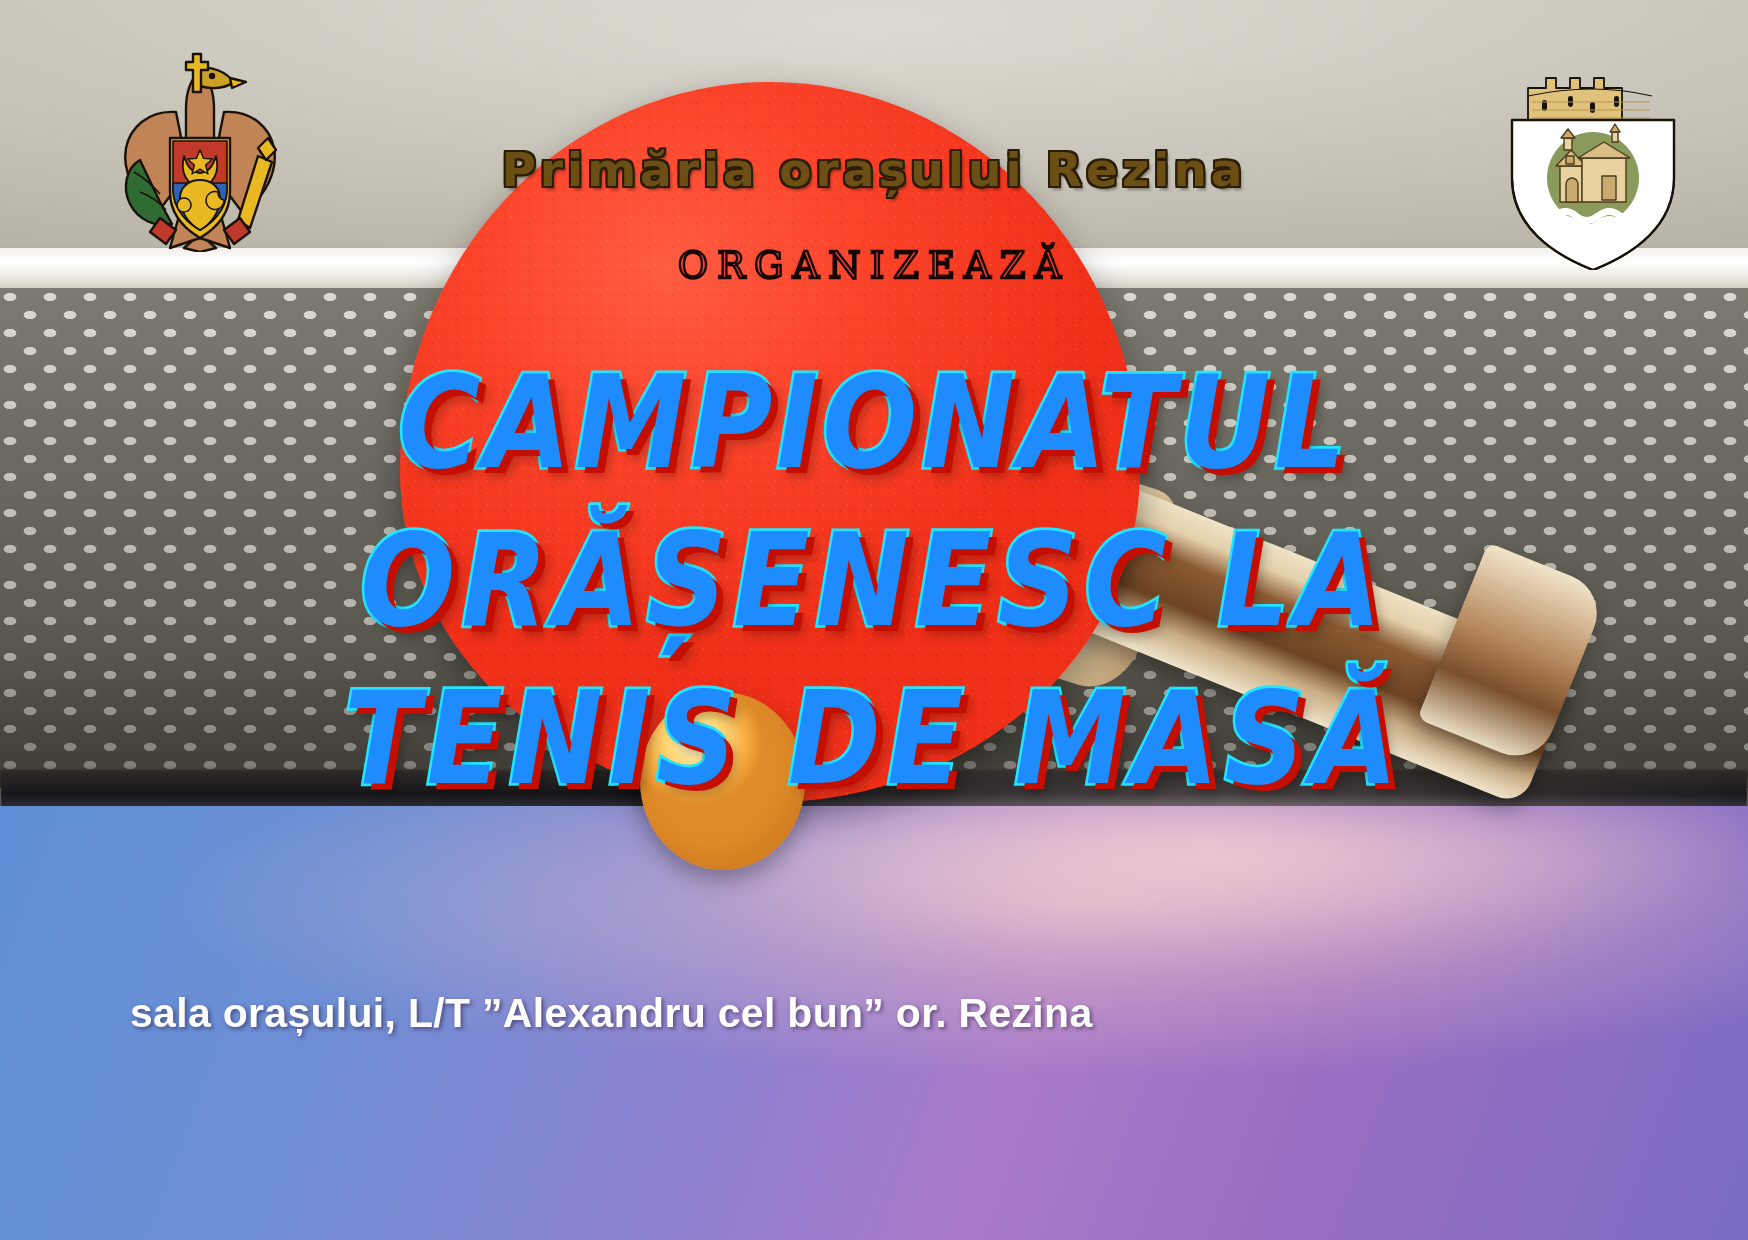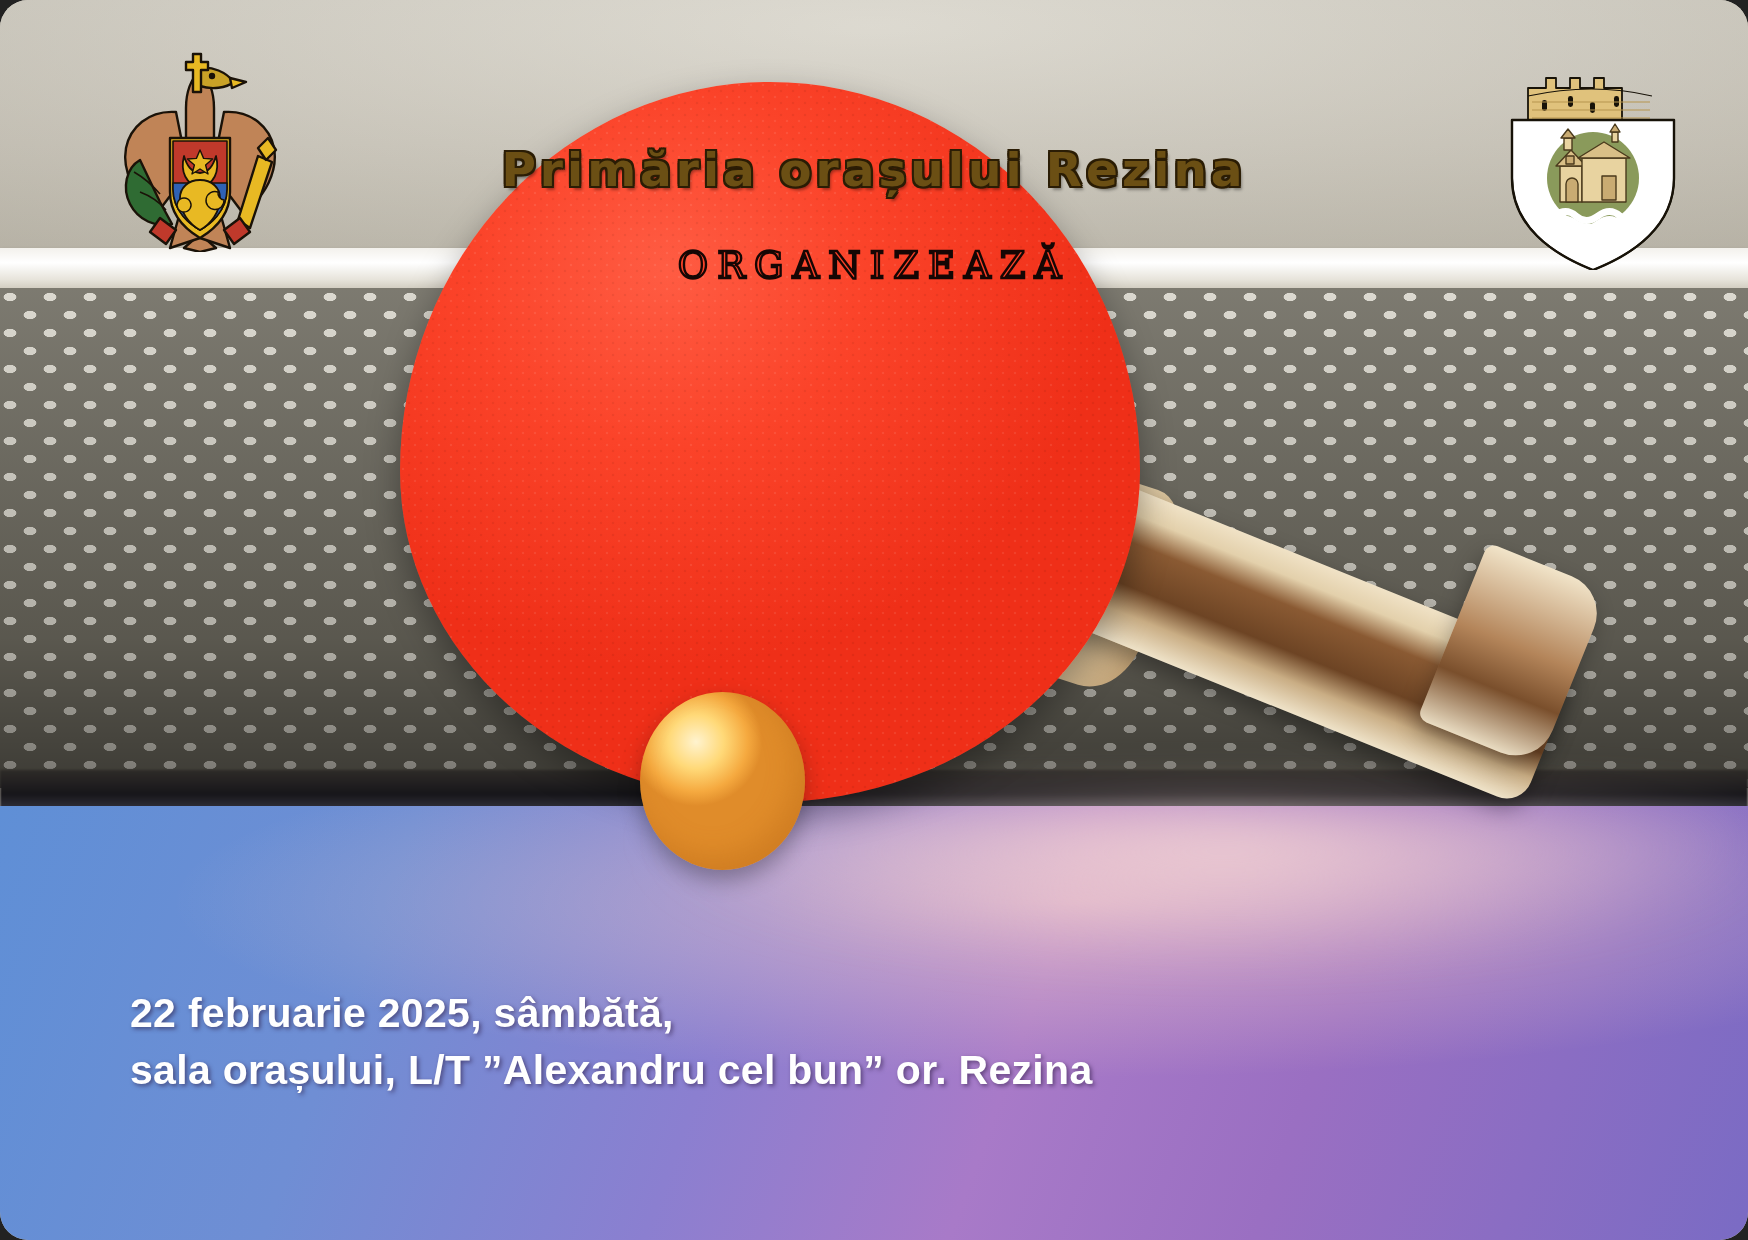--- a/index.html
+++ b/index.html
@@ -3,21 +3,20 @@
 <meta charset="utf-8">
 <style>
   html,body{margin:0;padding:0;background:#222;}
   body{font-family:"Liberation Sans",sans-serif;}
 
   #poster{
     position:relative;
     width:1748px;height:1240px;
     overflow:hidden;
     background:#c9c4b6;
-    border-radius:28px;
   }
 
   
   .bg-wall{
     position:absolute;left:0;top:0;width:1748px;height:262px;
     background:linear-gradient(180deg,#d2cec2 0%,#cdc8bb 55%,#c6c1b3 100%);
   }
   .bg-wall-shadow{
     position:absolute;left:0;top:0;width:1748px;height:262px;
     background:radial-gradient(120% 160% at 50% 10%,rgba(255,255,255,.25),rgba(90,85,75,.22) 85%);
@@ -242,19 +241,23 @@
       <path d="M56 166 q12 -9 22 0 t22 0 t22 0" fill="none" stroke="#ffffff" stroke-width="7" stroke-linecap="round"></path>
       <path d="M56 174 q12 -9 22 0 t22 0 t22 0" fill="none" stroke="#ffffff" stroke-width="7" stroke-linecap="round"></path>
       <path d="M14 70 h162 v58 c0 48 -40 76 -81 92 c-41 -16 -81 -44 -81 -92 z" fill="none" stroke="#171208" stroke-width="2.4"></path>
     </g>
   </svg>
 
   <div class="org-line">Primăria orașului Rezina</div>
 
   <div class="organizeaza">ORGANIZEAZĂ</div>
 
+  <div class="title-block">
+    <div class="title-line l1">CAMPIONATUL</div>
+    <div class="title-line l2">ORĂȘENESC LA</div>
+    <div class="title-line l3">TENIS DE MASĂ</div>
+  </div>
 
   <div class="details">
-    <div>22 februarie 2025, sâmbătă,</div>
     <div>sala orașului, L/T ”Alexandru cel bun” or. Rezina</div>
   </div>
 
 </div>
 
 </body></html>

